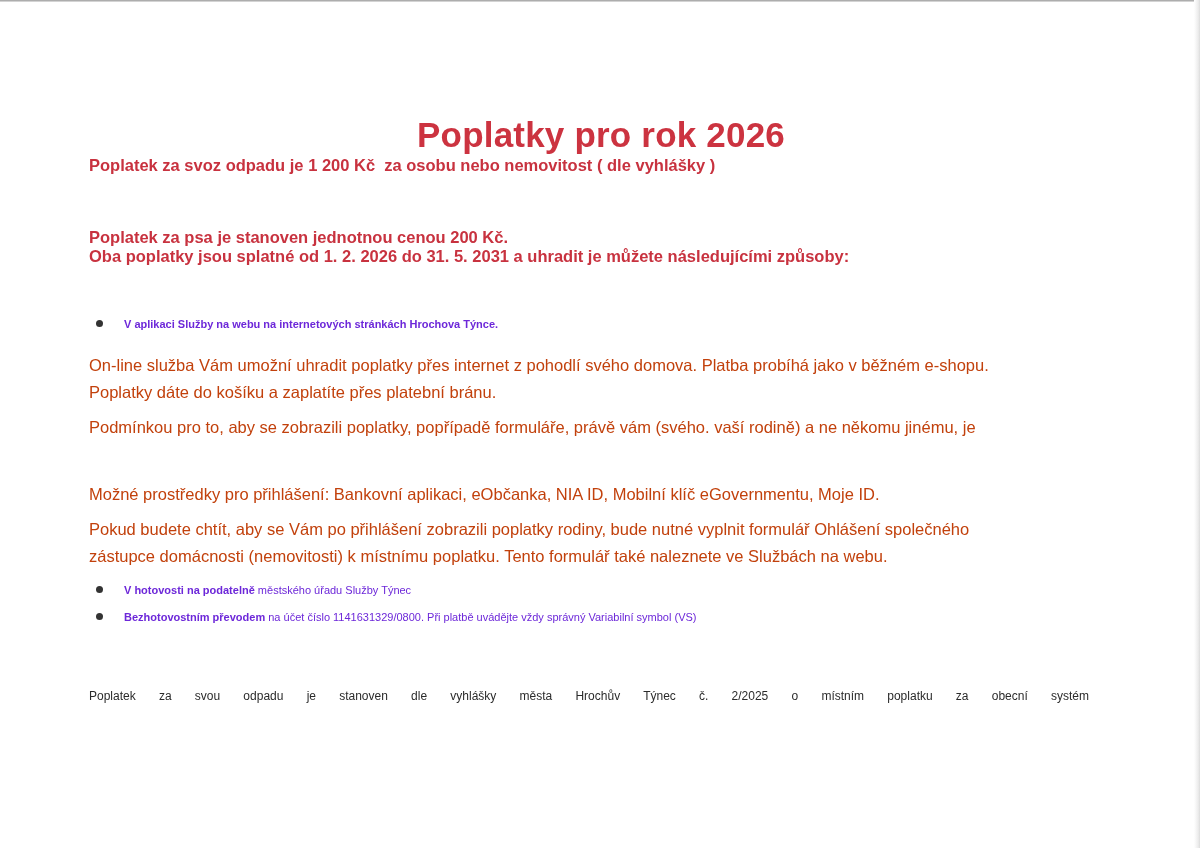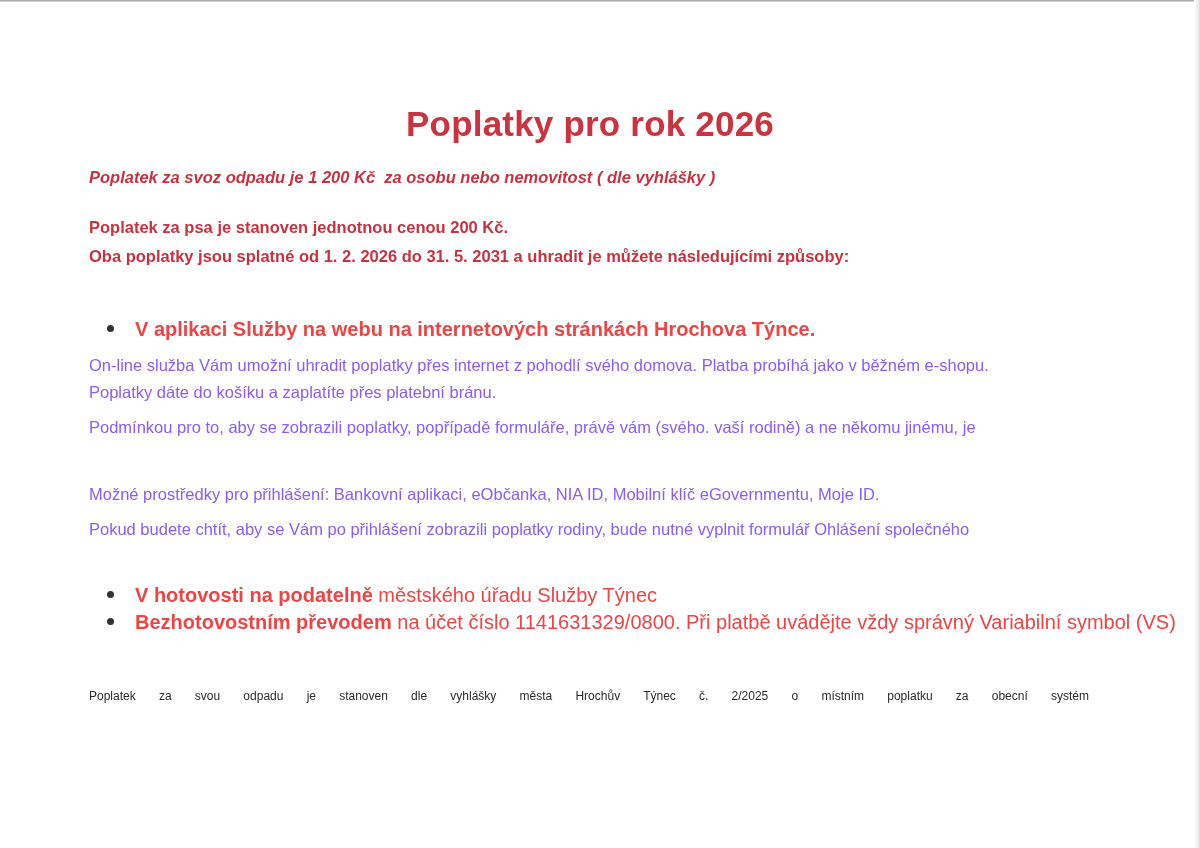--- a/index.html
+++ b/index.html
@@ -38,29 +38,29 @@
       letter-spacing: 0.2px;
     }
     .red-line {
       position: absolute;
       left: 89px;
       font-size: 16.5px;
       font-weight: bold;
       color: #c8323f;
       white-space: pre;
     }
-    .red-1 { top: 168px; font-style: italic; }
-    .red-2 { top: 218px; text-align: right; }
+    .red-1 { top: 156px; }
+    .red-2 { top: 228px; text-align: right; }
     .red-3 { top: 247px; }
 
     .bullet-row {
       position: absolute;
-      left: 107px;
-      font-size: 20px;
-      color: #ef4444;
+      left: 96px;
+      font-size: 11px;
+      color: #6d28d9;
       white-space: nowrap;
     }
     .bullet-dot {
       display: inline-block;
       width: 7px; height: 7px;
       border-radius: 50%;
       background: #333333;
       vertical-align: middle;
       margin-right: 21px;
       position: relative;
@@ -70,21 +70,21 @@
     .bullet-2 { top: 584px; }
     .bullet-3 { top: 611px; }
     .b { font-weight: bold; }
 
     .para {
       position: absolute;
       left: 89px;
       width: 1000px;
       font-size: 16.5px;
       line-height: 27px;
-      color: #8b5cf6;
+      color: #c2410c;
     }
     .para-1 { top: 352px; }
     .para-2 { top: 414px; }
     .para-3 { top: 481px; }
     .para-4 { top: 516px; }
     .para-line { display: block; white-space: nowrap; }
 
     .para-final {
       position: absolute;
       left: 89px;
@@ -101,21 +101,21 @@
       width: 1000px;
       white-space: normal;
     }
   </style>
 </head>
 <body>
 
 <div class="scan-top-edge"></div>
 <div class="scan-right-edge"></div>
 
-<h1 class="page-title" style="margin:0;">Poplatky pro rok 2026</h1>
+<h1 class="page-title" style="margin:11px;">Poplatky pro rok 2026</h1>
 
 <div class="red-line red-1">Poplatek za svoz odpadu je 1 200 Kč  za osobu nebo nemovitost ( dle vyhlášky )</div>
 <div class="red-line red-2">Poplatek za psa je stanoven jednotnou cenou 200 Kč.</div>
 <div class="red-line red-3">Oba poplatky jsou splatné od 1. 2. 2026 do 31. 5. 2031 a uhradit je můžete následujícími způsoby:</div>
 
 <div class="bullet-row bullet-1 b">
   <span class="bullet-dot"></span><span>V aplikaci Služby na webu na internetových stránkách Hrochova Týnce.</span>
 </div>
 
 <div class="para para-1">
@@ -126,20 +126,21 @@
 <div class="para para-2">
   <span class="para-line">Podmínkou pro to, aby se zobrazili poplatky, popřípadě formuláře, právě vám (svého. vaší rodině) a ne někomu jinému, je</span>
 </div>
 
 <div class="para para-3">
   <span class="para-line">Možné prostředky pro přihlášení: Bankovní aplikaci, eObčanka, NIA ID, Mobilní klíč eGovernmentu, Moje ID.</span>
 </div>
 
 <div class="para para-4">
   <span class="para-line">Pokud budete chtít, aby se Vám po přihlášení zobrazili poplatky rodiny, bude nutné vyplnit formulář Ohlášení společného</span>
+  <span class="para-line">zástupce domácnosti (nemovitosti) k místnímu poplatku. Tento formulář také naleznete ve Službách na webu.</span>
 </div>
 
 <div class="bullet-row bullet-2">
   <span class="bullet-dot"></span><span class="b">V hotovosti na podatelně</span><span> městského úřadu Služby Týnec</span>
 </div>
 
 <div class="bullet-row bullet-3">
   <span class="bullet-dot"></span><span class="b">Bezhotovostním převodem</span><span> na účet číslo 1141631329/0800. Při platbě uvádějte vždy správný Variabilní symbol (VS)</span>
 </div>
 

